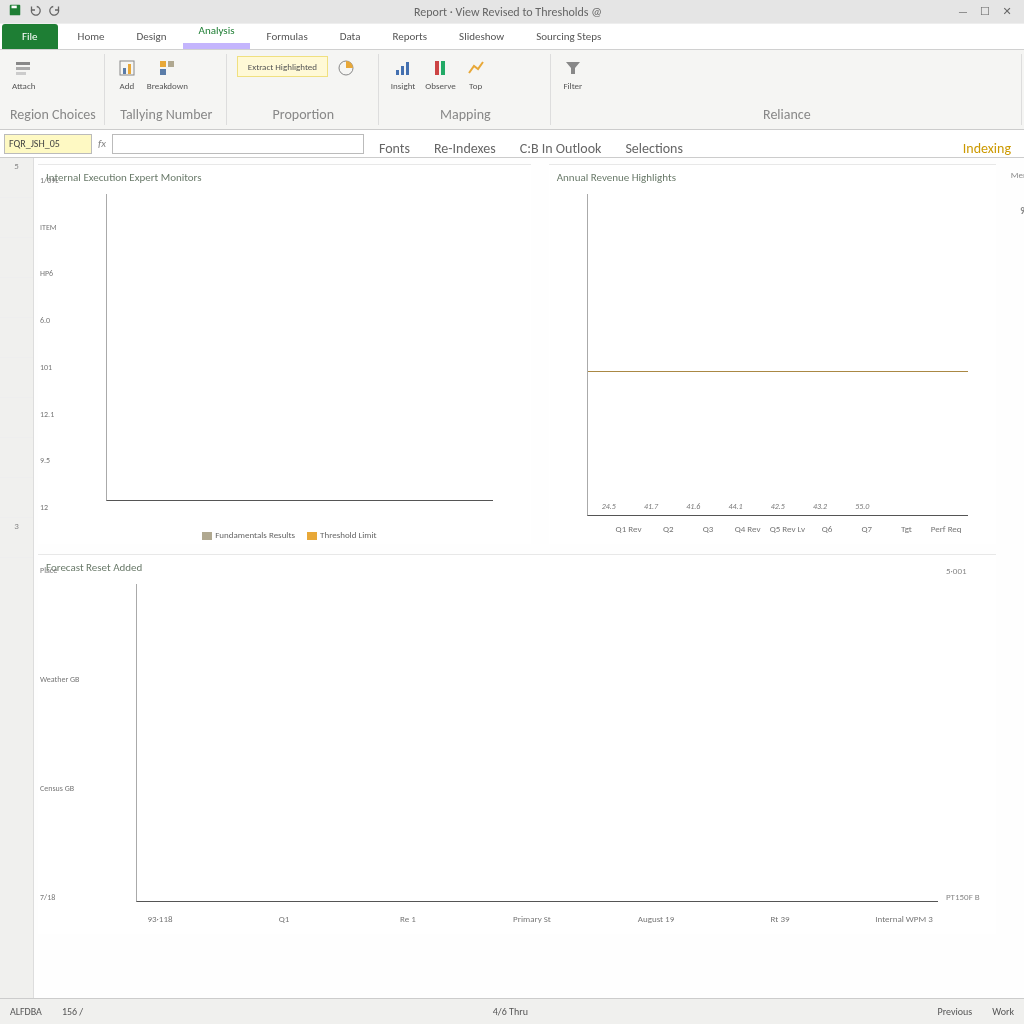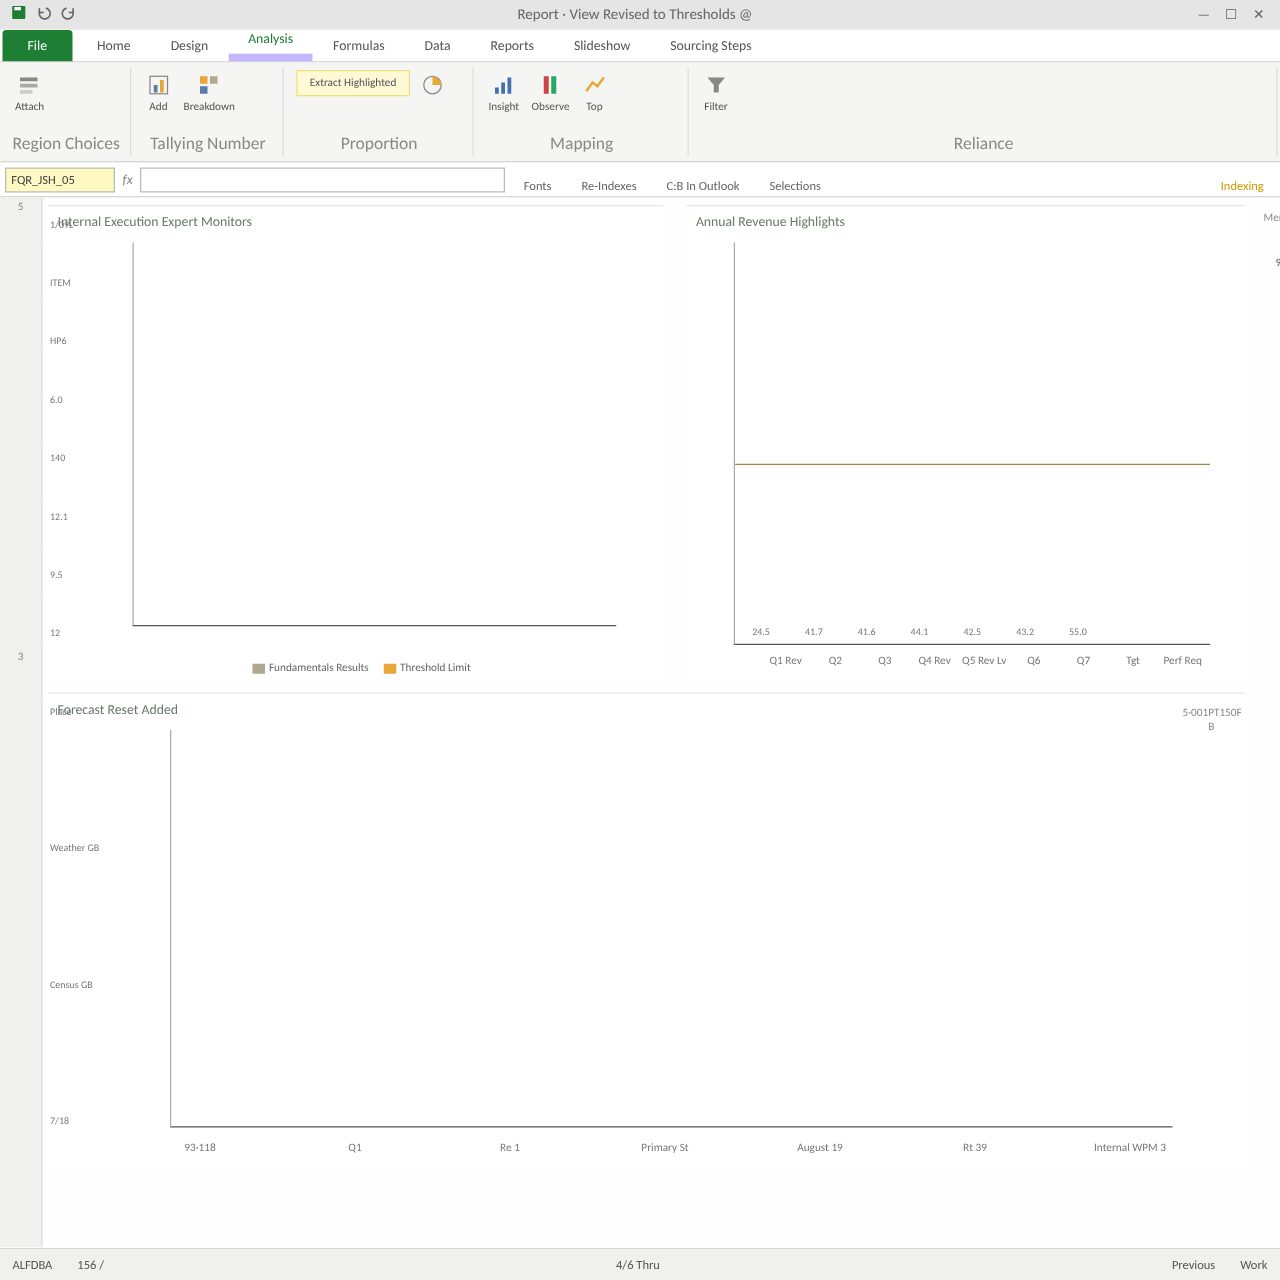--- a/index.html
+++ b/index.html
@@ -21,55 +21,55 @@
 .ribgroup .controls { display: flex; gap: 6px; flex-wrap: wrap; align-items: flex-start; }
 .ribgroup .glabel { font-size: 14px; color: #888; text-align: center; }
 .ribbtn { display: flex; flex-direction: column; align-items: center; gap: 2px; font-size: 9px; color: #555; padding: 2px; }
 .ribbtn.highlight { background: #fff9d6; border: 1px solid #f0e080; }
 .ricon { width: 20px; height: 20px; display: block; }
 .riconsm { width: 14px; height: 14px; }
 
 .fbar { height: 28px; background: #fff; border-bottom: 1px solid #ccc; display: flex; align-items: center; padding: 0 4px; gap: 6px; }
 .namebox { width: 88px; height: 20px; border: 1px solid #bbb; padding: 0 4px; font-size: 10px; display: flex; align-items: center; background: #fef9c3; }
 .formulafield { flex: 1; height: 20px; border: 1px solid #bbb; background: #fff; }
-.fbar .fbtn { padding: 2px 8px; font-size: 10px; color: #666; border: 1px solid transparent; margin-top: 10px; }
+.fbar .fbtn { padding: 2px 8px; font-size: 14px; color: #666; border: 1px solid transparent; margin-top: 10px; }
 
 .canvas { position: relative; width: 100%; height: 840px; background: #fefefe; overflow: hidden; padding: 6px 28px 0 38px; }
 .rownums { position: absolute; left: 0; top: 0; width: 34px; height: 100%; background: #f0f0ee; border-right: 1px solid #ddd; }
 .rownums div { height: 40px; font-size: 9px; color: #888; text-align: center; border-bottom: 1px solid #eee; padding-top: 2px; }
 
 .dash { display: flex; flex-direction: column; gap: 10px; height: 100%; }
 .row1 { display: flex; gap: 18px; height: 380px; }
 .row1 .chartA { flex: 1.05; }
 .row1 .chartB { flex: 0.95; }
 .row2 { height: 380px; }
 
 .chart { background: #fff; border-top: 1px solid #e8e8e8; padding: 6px 8px 4px 8px; display: flex; flex-direction: column; position: relative; }
 .chart .ctitle { font-size: 11px; color: #6a7a6a; font-weight: 500; margin-bottom: 6px; }
 .chart .plot { flex: 1; position: relative; border-left: 1px solid #aaa; border-bottom: 1px solid #555; margin: 4px 30px 28px 60px; }
-.bars { position: absolute; left: 0; bottom: 0; width: 100%; height: 100%; display: flex; align-items: flex-end; }
+.bars { position: absolute; left: 0; bottom: 0; width: 100%; height: 100%; display: flex; align-items: flex-end; font-style: italic; }
 .bargrp { flex: 1; display: flex; align-items: flex-end; justify-content: center; gap: 3px; position: relative; }
 .bar { width: 26px; position: relative; }
 .bar .vlabel { position: absolute; top: -14px; left: 0; right: 0; text-align: center; font-size: 8px; color: #777; }
 .barseg { width: 100%; }
 .xlabels { position: absolute; left: 60px; right: 30px; bottom: 10px; display: flex; }
 .xlabels span { flex: 1; text-align: center; font-size: 9px; color: #777; }
 .ylabels { position: absolute; left: 2px; top: 10px; bottom: 32px; width: 56px; display: flex; flex-direction: column-reverse; justify-content: space-between; }
 .ylabels span { font-size: 8px; color: #777; text-align: left; padding-right: 4px; }
 .legend { text-align: center; font-size: 9px; color: #666; }
 .legend .sw { display: inline-block; width: 10px; height: 8px; margin: 0 3px 0 10px; vertical-align: middle; }
 
 .chartB .plot { margin: 4px 20px 24px 30px; }
 .chartB .bar { width: 30px; }
 .chartB .rlabel { position: absolute; right: -40px; font-size: 9px; color: #888; }
 
 .chartC .plot { margin: 4px 50px 28px 90px; }
 .chartC .bar { width: 44px; }
 .chartC .ylabels { width: 86px; }
-.chartC .rlabels { position: absolute; right: 4px; top: 10px; bottom: 32px; width: 46px; display: flex; flex-direction: row; justify-content: space-between; font-size: 9px; color: #888; text-align: left; }
+.chartC .rlabels { position: absolute; right: 4px; top: 10px; bottom: 32px; width: 46px; display: flex; flex-direction: column; justify-content: space-between; font-size: 9px; color: #888; text-align: left; }
 
 .statusbar { position: fixed; bottom: 0; left: 0; right: 0; height: 26px; background: #f0f0ee; border-top: 1px solid #ccc; display: flex; align-items: center; padding: 0 10px; gap: 20px; font-size: 10px; color: #555; }
 .statusbar .spacer { flex: 1; }
 
 
 .c-orange { background: #e8a838; }
 .c-dark { background: #4a4a46; }
 .c-tan { background: #b0a890; }
 .c-blue { background: #5a7ca8; }
 .c-blue2 { background: #4470b0; }
@@ -229,21 +229,21 @@
 
   <div class="dash">
     <div class="row1">
 
       <div class="chart chartA">
         <div class="ctitle">Internal Execution Expert Monitors</div>
         <div class="ylabels">
           <span>12</span>
             <span>9.5</span>
             <span>12.1</span>
-            <span>140</span>
+            <span>101</span>
             <span>6.0</span>
             <span>HP6</span>
             <span>ITEM</span>
             <span>1/09L</span>
         </div>
         <div class="plot" id="plotA">
             <div class="bars">
               <div class="bargrp">
                 <div class="bar" style="height: 100%; display: flex; align-items: flex-end;">
                   <div class="barseg c-orange" style="height:98.88888888888889%"></div>

